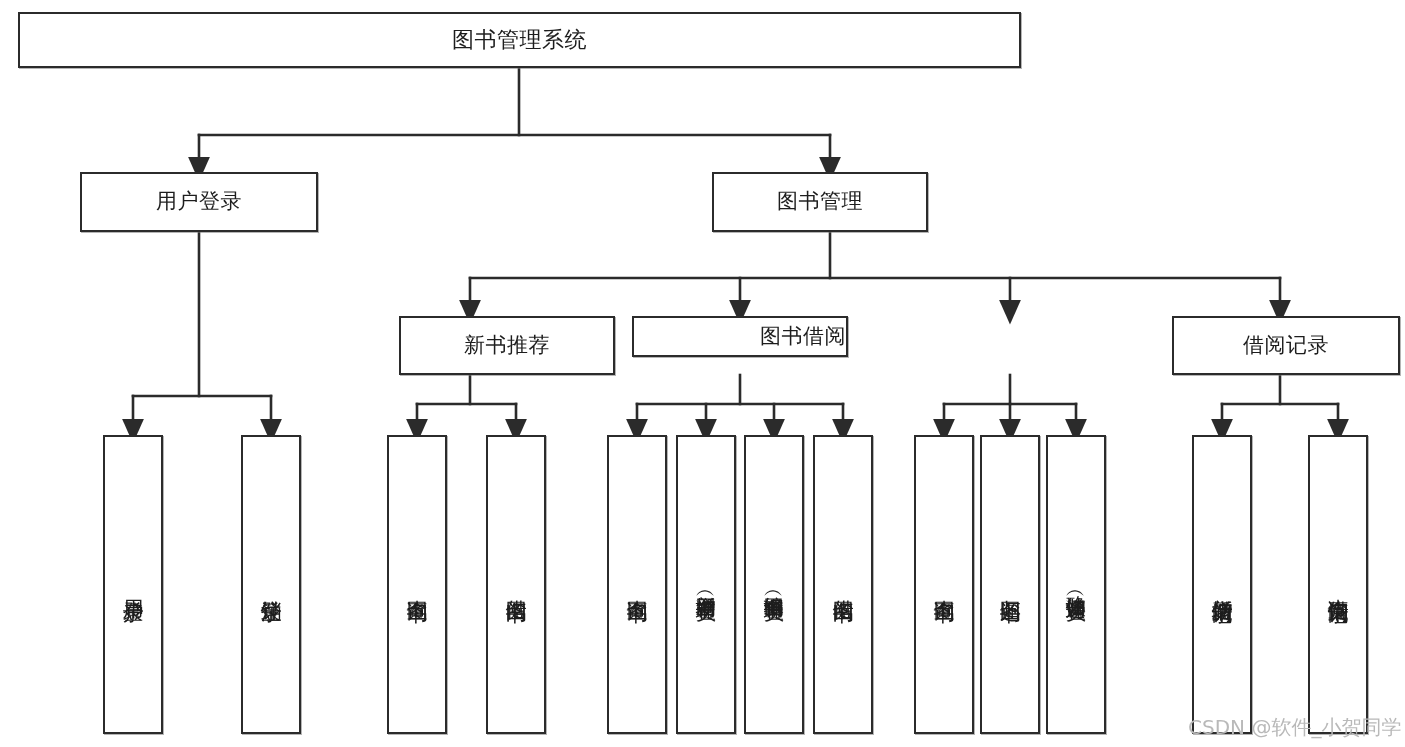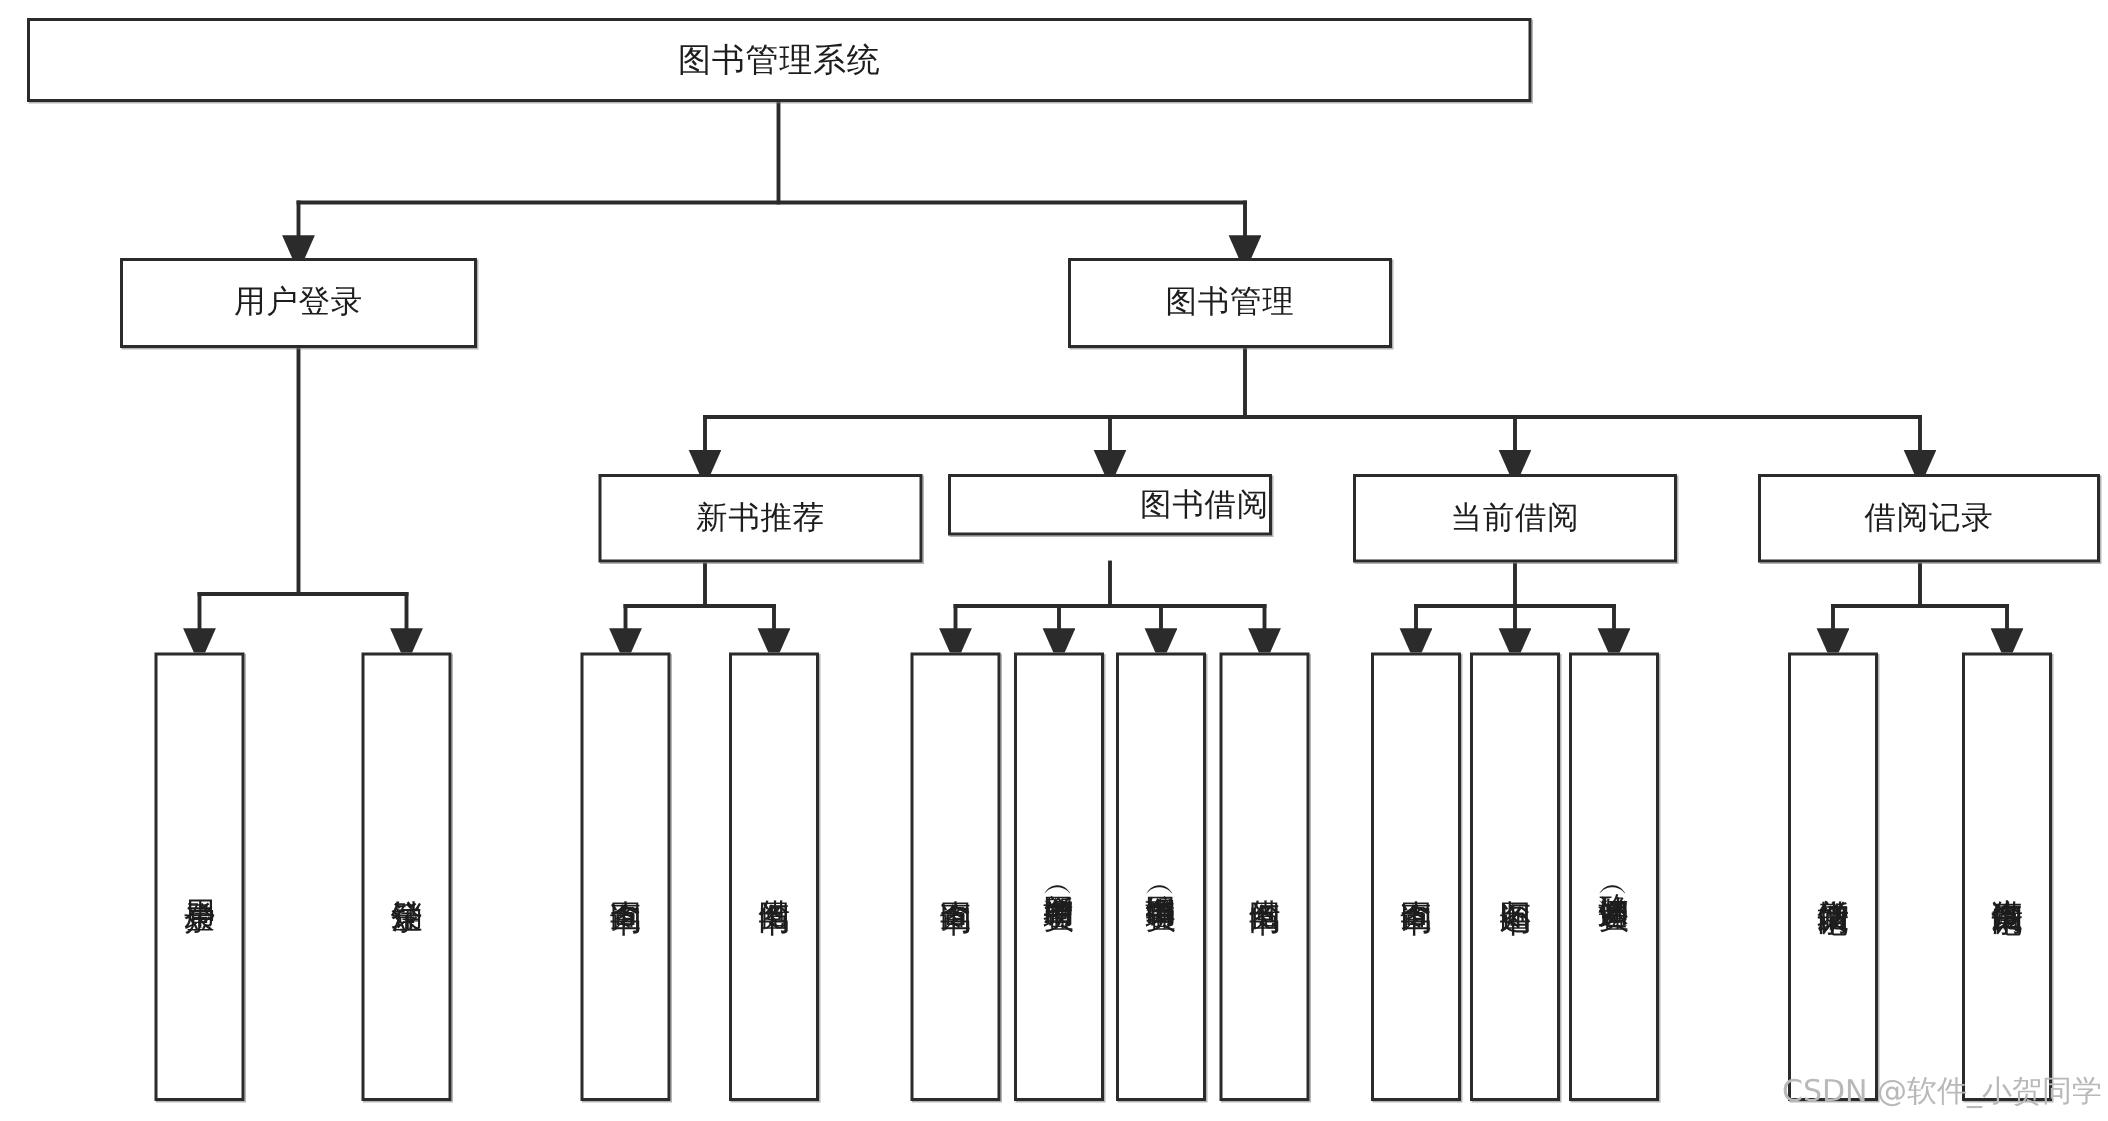--- a/index.html
+++ b/index.html
@@ -145,23 +145,20 @@
   <div class="node horizontal" style="left:712px; top:172px; width:216px; height:60px;">
     <span class="node-label">图书管理</span>
   </div>
 
   <div class="node horizontal" style="left:362px; top:316px; width:216px; height:59px;margin-left:37px;">
     <span class="node-label">新书推荐</span>
   </div>
   <div class="node horizontal" style="left:632px; top:316px; width:216px; height:41px;justify-content:flex-end;">
     <span class="node-label">图书借阅</span>
   </div>
-  <div class="node horizontal" style="left:902px; top:316px; width:216px; height:59px;">
-    <span class="node-label">当前借阅</span>
-  </div>
   <div class="node horizontal" style="left:1172px; top:316px; width:228px; height:59px;">
     <span class="node-label">借阅记录</span>
   </div>
 
   <div class="node vertical" style="left:103px; top:435px; width:60px; height:299px;">
     <span class="node-label">用户登录</span>
   </div>
   <div class="node vertical" style="left:241px; top:435px; width:60px; height:299px;">
     <span class="node-label">注销登录</span>
   </div>

